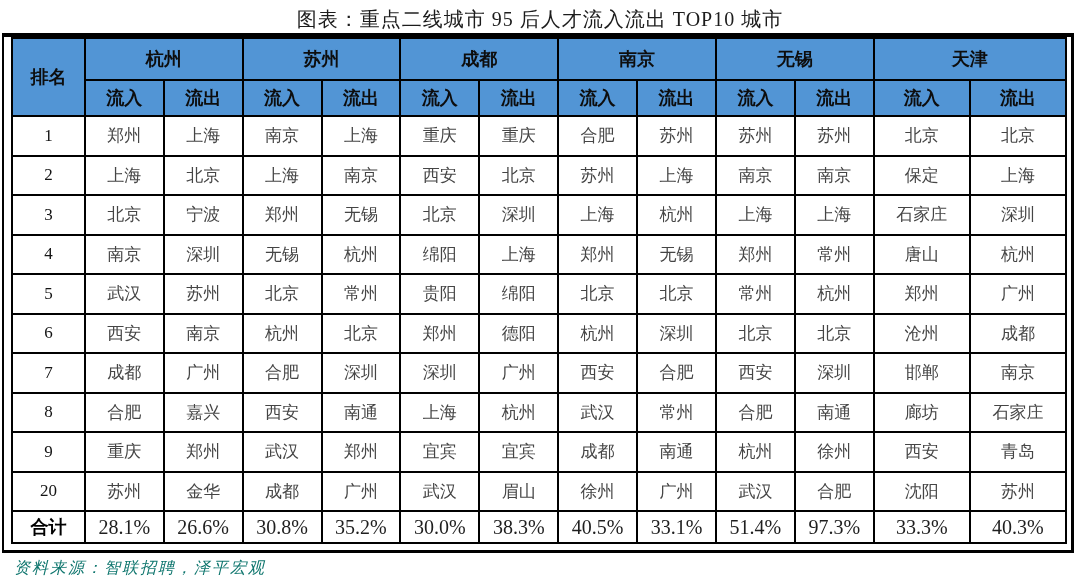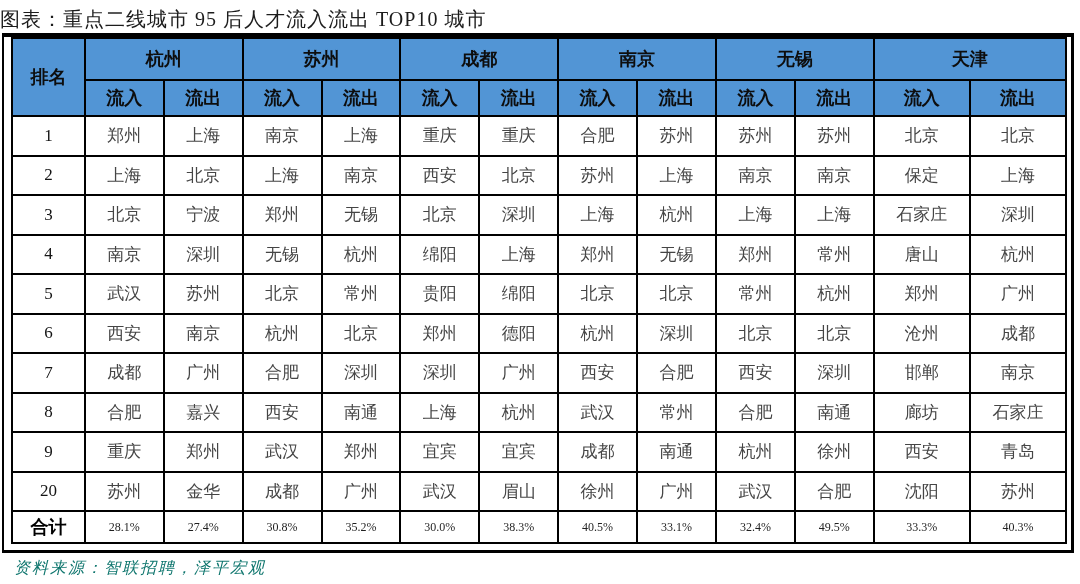--- a/index.html
+++ b/index.html
@@ -2,20 +2,21 @@
 <html style="--header-bg: #5295D5;"><head>
 <meta charset="utf-8">
 <style>
   html,body{margin:0;padding:0;}
   body{
     width:1080px;height:584px;background:#ffffff;
     font-family:"Liberation Serif","DejaVu Serif",serif;
     position:relative;overflow:hidden;
   }
   .title{
+    text-align:center;
     font-size:20px;
     color:#1c1c1c;
     padding-top:6px;
     height:27px;
     letter-spacing:1px;
     white-space:nowrap;
     border-radius:14px;
   }
   .frame{
     margin:0 6px 0 2px;
@@ -51,21 +52,21 @@
     font-size:17px;
     color:#454545;
     background:#fff;
   }
   tbody td.rank{
     color:#141414;
     font-size:17px;
   }
   tr.total-row td{
     height:30px;
-    font-size:12px;
+    font-size:20px;
     color:#1f1f1f;
     background:#fff;
   }
   tr.total-row td.total-label{
     font-weight:bold;
     color:#000;
     font-size:18px;
   }
   .source{
     font-style:italic;
@@ -269,29 +270,29 @@
           <td>徐州</td>
           <td>广州</td>
           <td>武汉</td>
           <td>合肥</td>
           <td>沈阳</td>
           <td>苏州</td>
         </tr>
         <tr class="total-row">
           <td class="total-label">合计</td>
           <td>28.1%</td>
-          <td>27.4%</td>
+          <td>26.6%</td>
           <td>30.8%</td>
           <td>35.2%</td>
           <td>30.0%</td>
           <td>38.3%</td>
           <td>40.5%</td>
           <td>33.1%</td>
-          <td>32.4%</td>
-          <td>49.5%</td>
+          <td>51.4%</td>
+          <td>97.3%</td>
           <td>33.3%</td>
           <td>40.3%</td>
         </tr>
       </tbody>
     </table>
 </div>
 
 <div class="source">资料来源：智联招聘，泽平宏观</div>
 
 </body></html>

